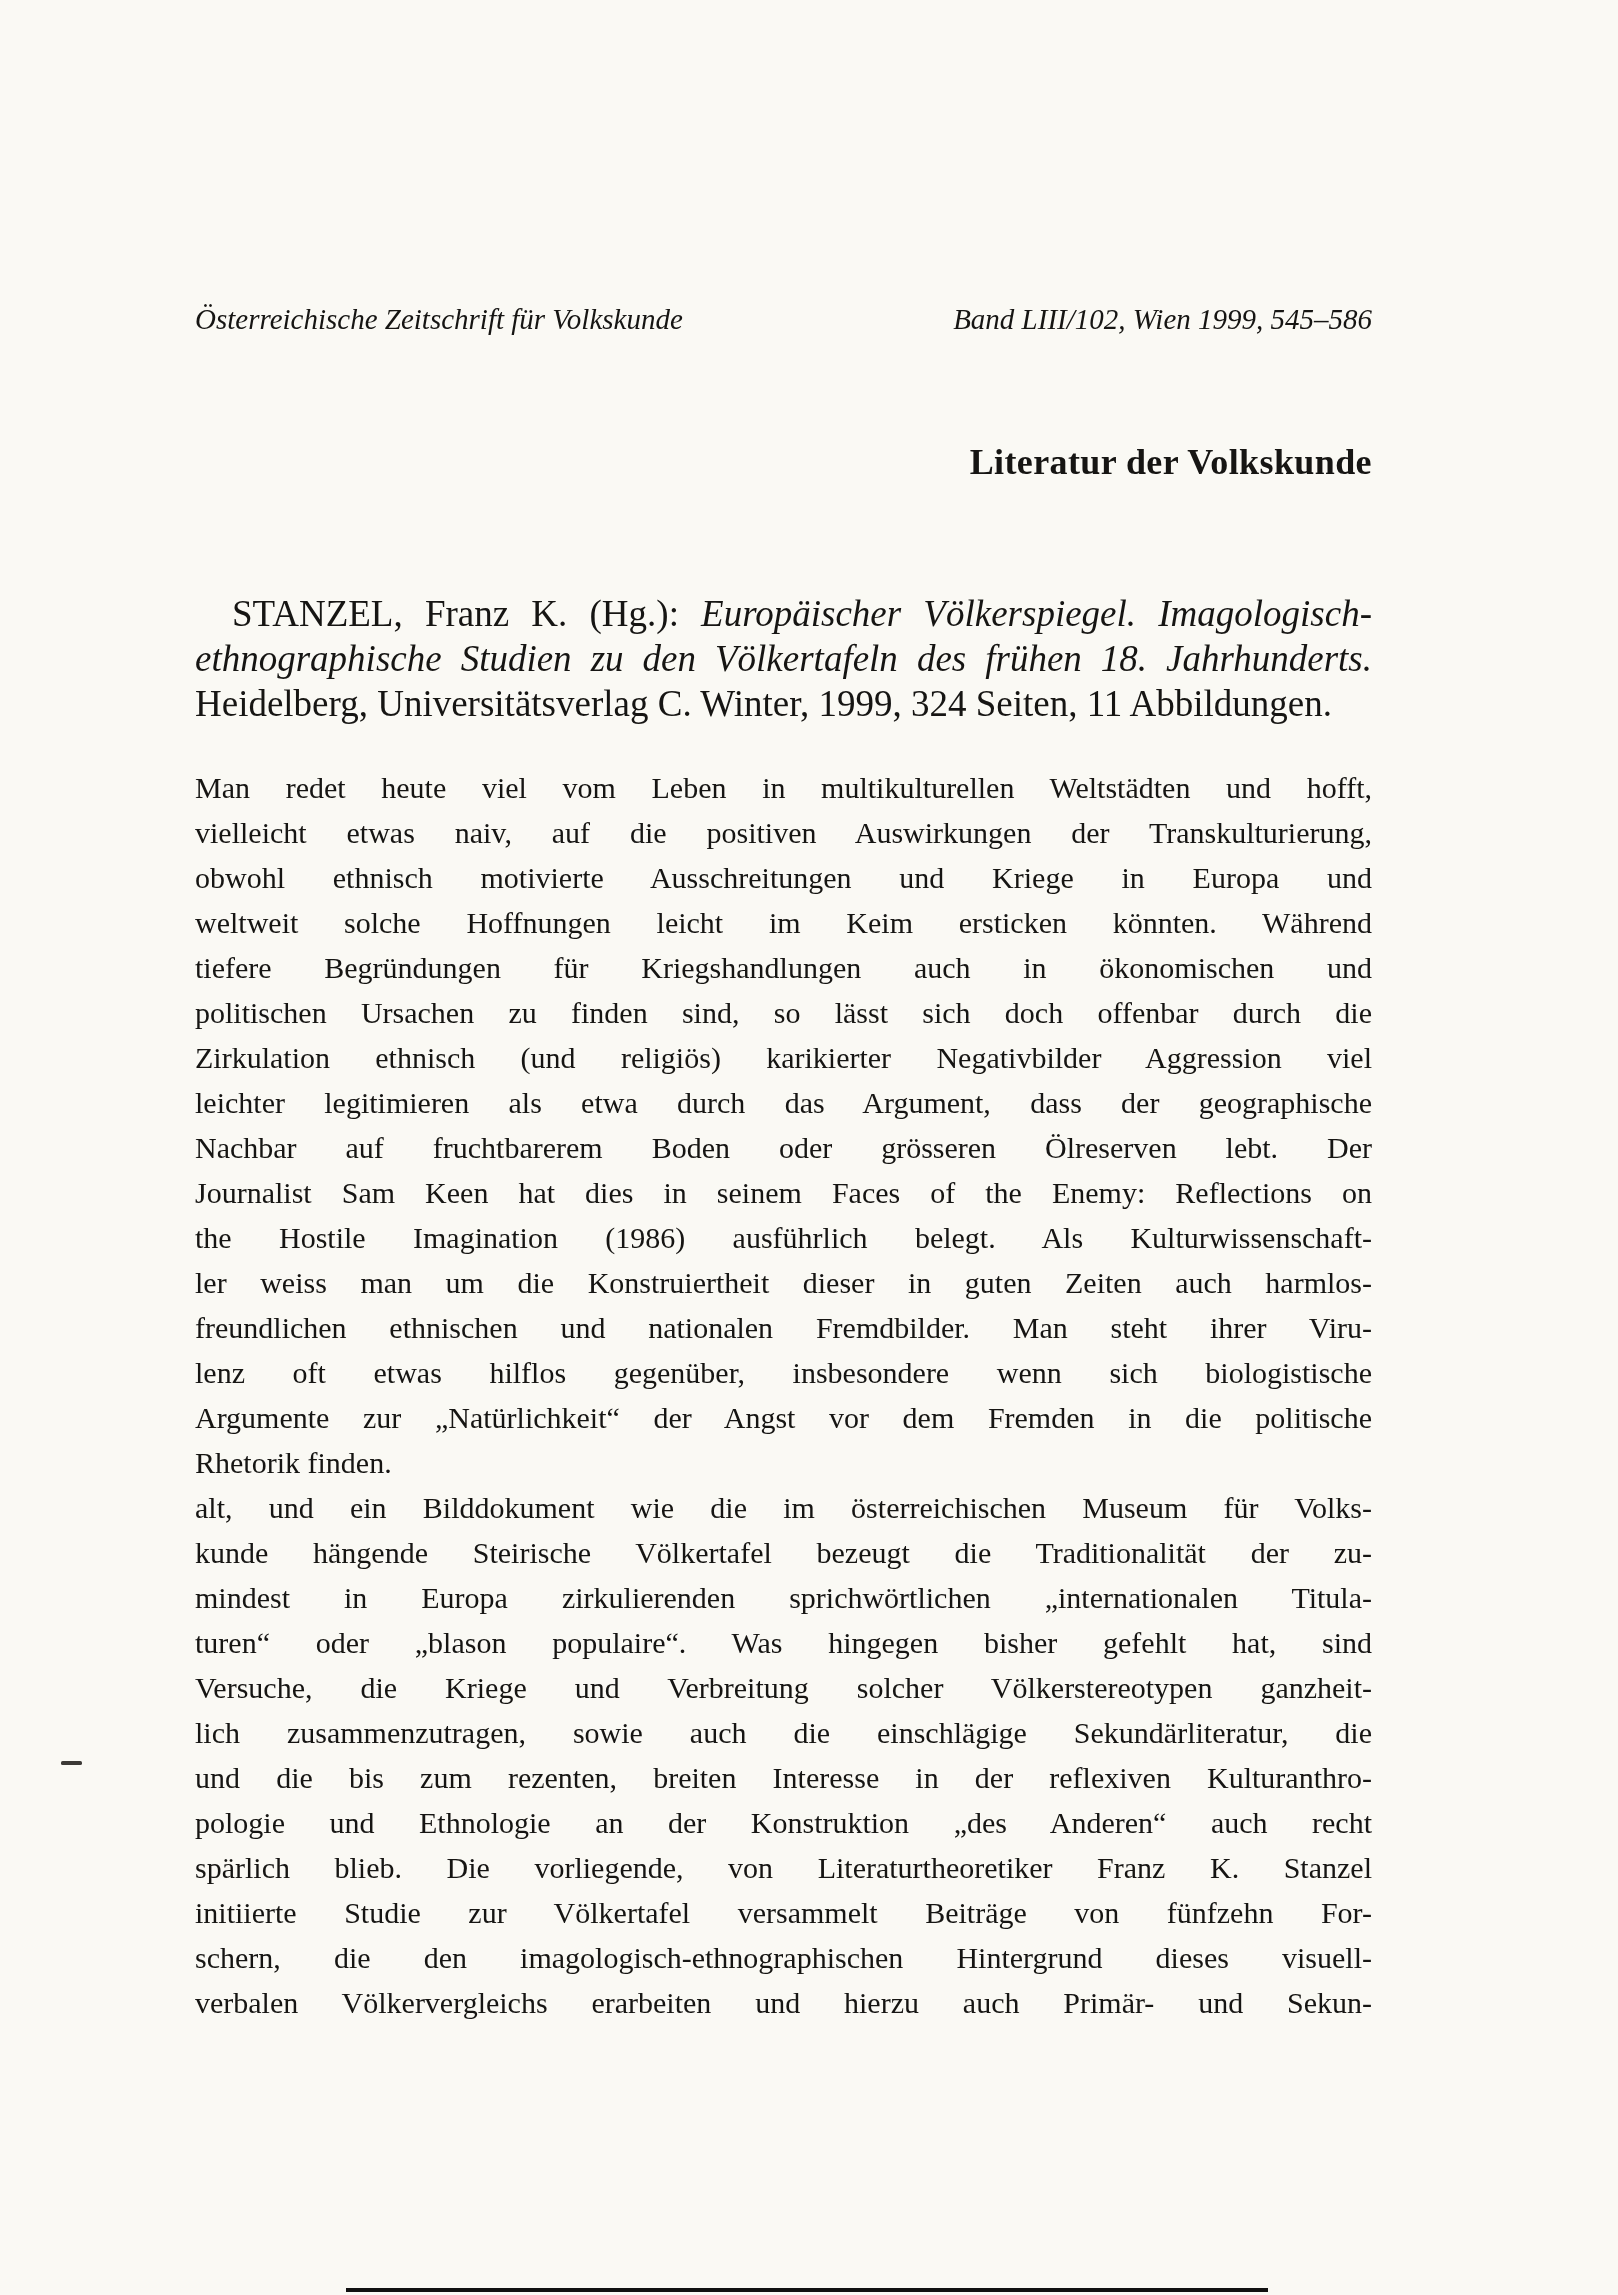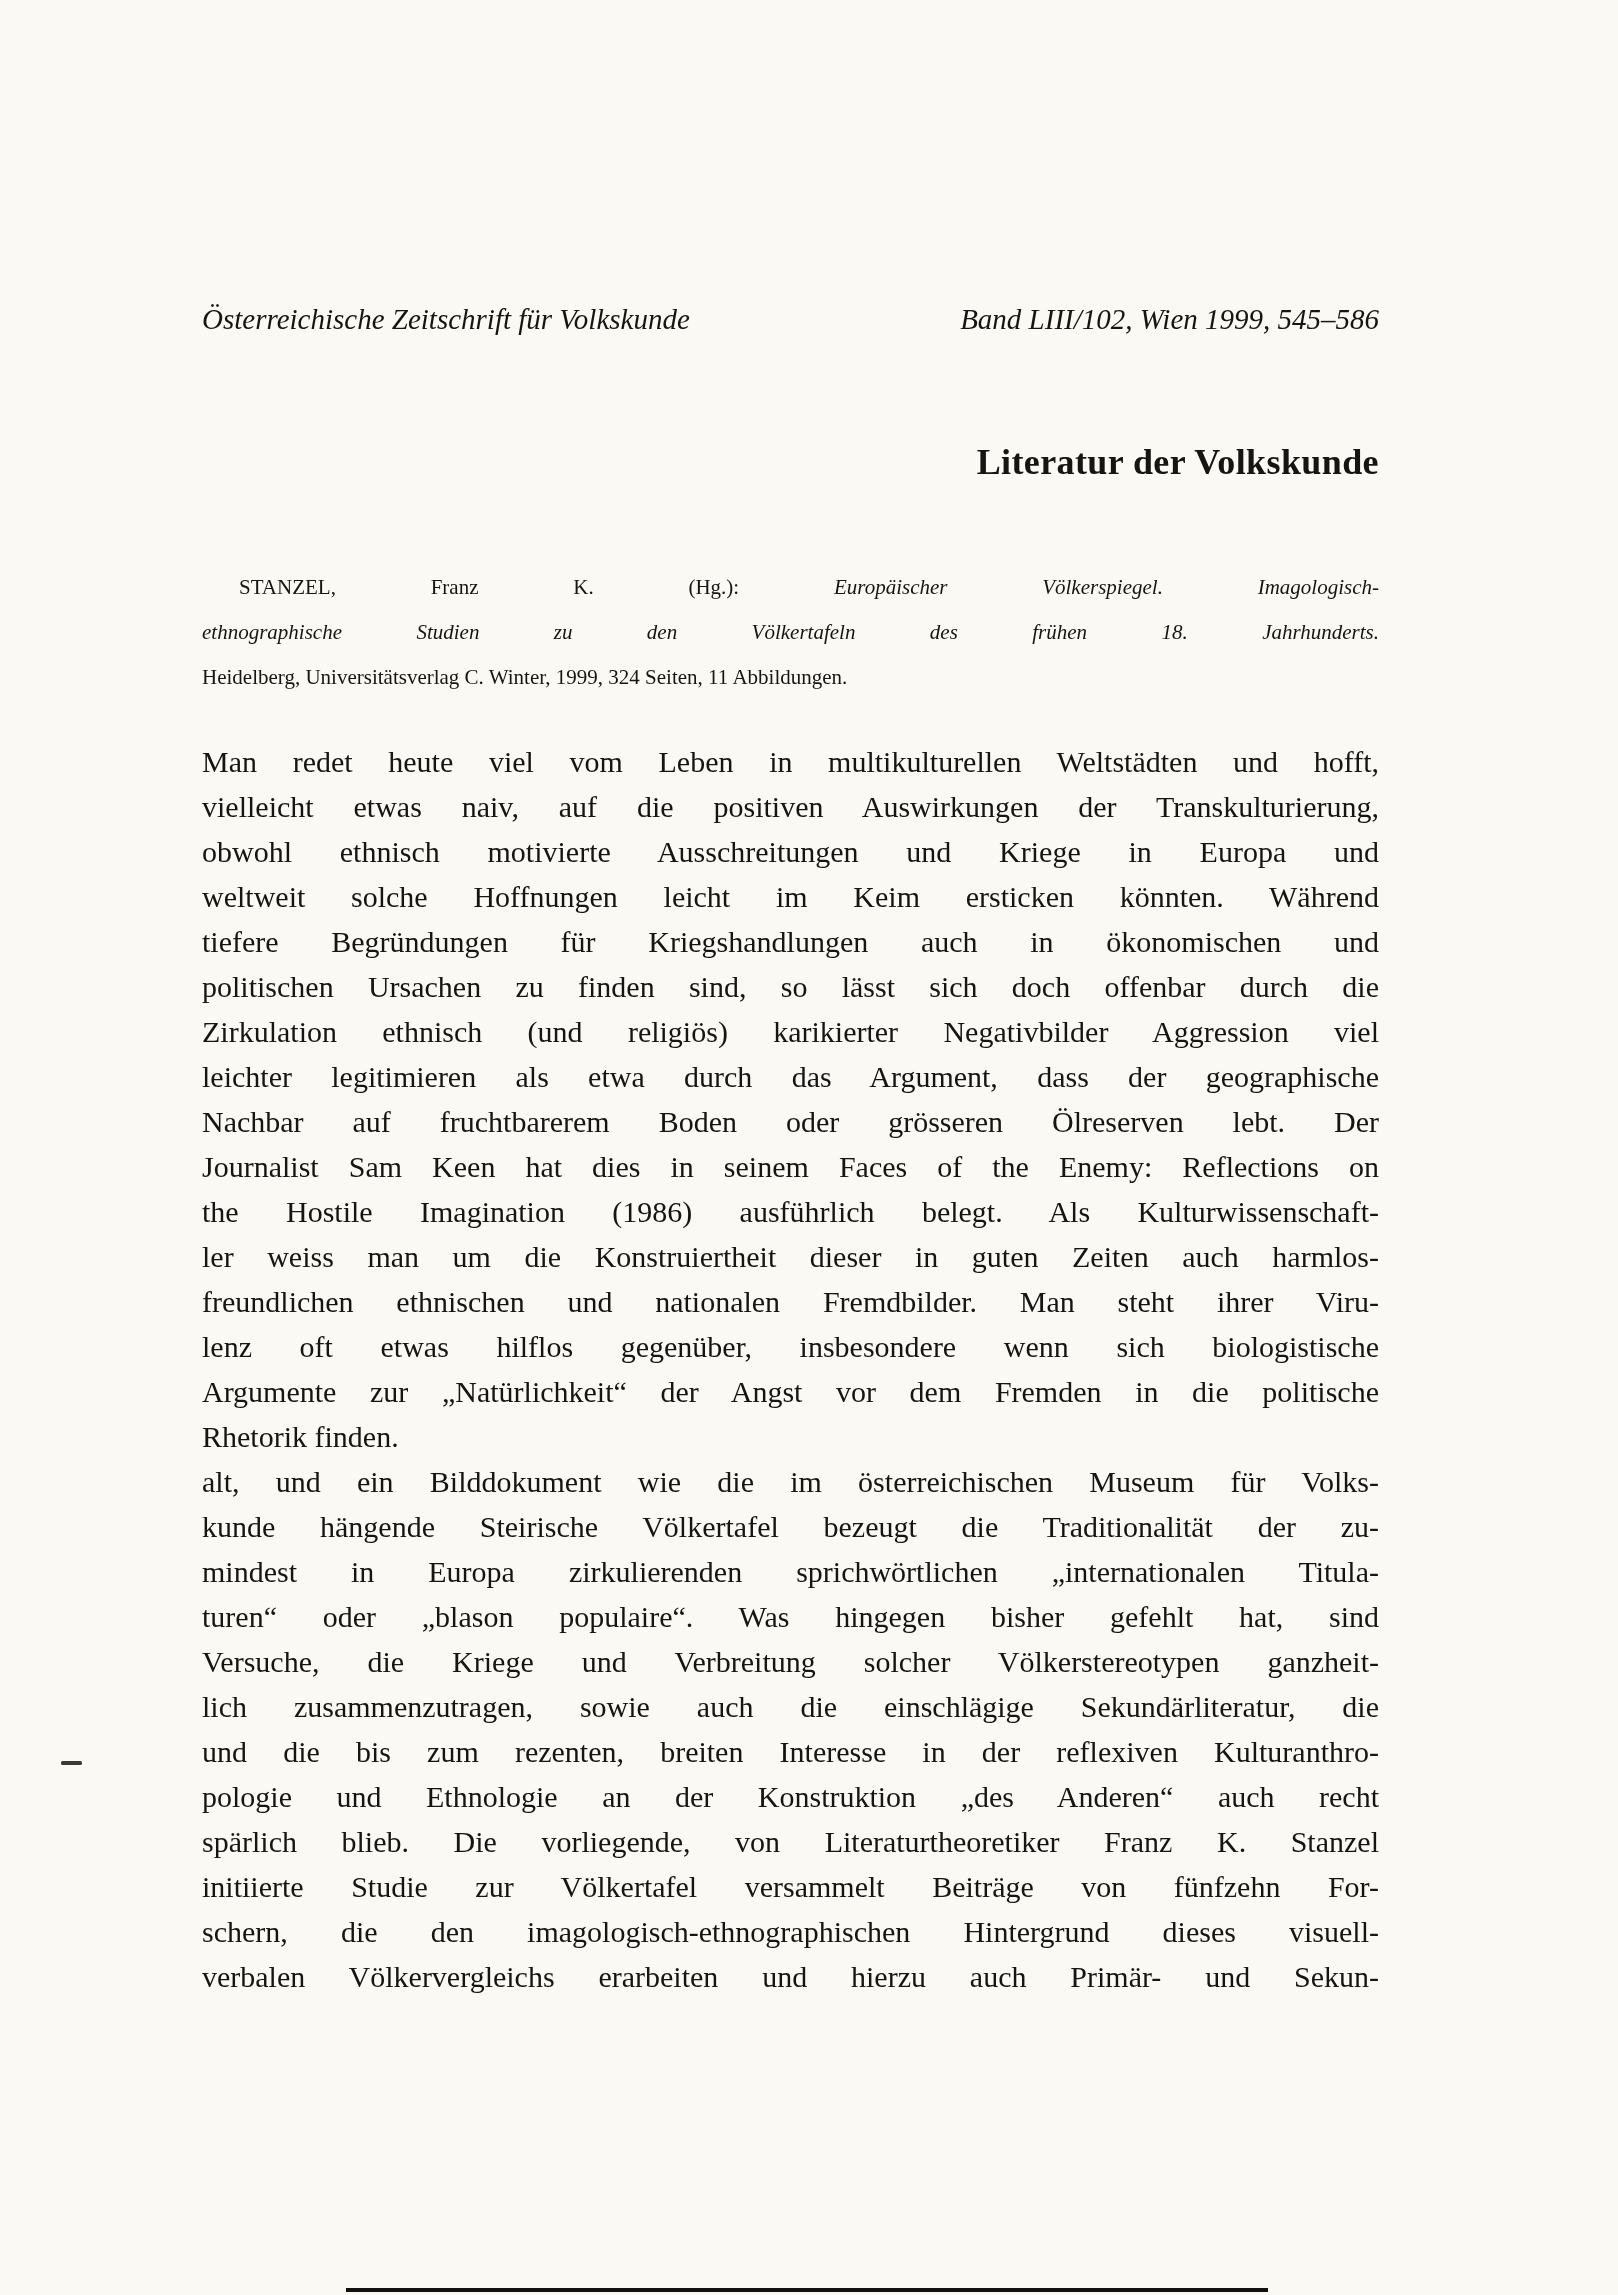--- a/index.html
+++ b/index.html
@@ -12,43 +12,43 @@
     color: var(--fg, #161513);
     overflow: hidden;
   }
   .page {
     position: absolute;
     inset: 0;
     background: var(--bg, #faf9f4);
   }
   .content {
     position: absolute;
-    left: 202px;
+    left: 195px;
     top: 301px;
     width: 1177px;
   }
   .header {
     display: flex;
     justify-content: space-between;
     align-items: baseline;
     font-style: italic;
     font-size: 29px;
     line-height: 37px;
   }
   .title {
     text-align: right;
     font-weight: bold;
     font-size: 36px;
     line-height: 45px;
     margin: 102px 0 0 0;
     letter-spacing: 0.4px;
   }
   .citation {
-    margin-top: 80px;
-    font-size: 21px;
+    margin-top: 106px;
+    font-size: 37px;
     line-height: 45px;
   }
   .body {
     margin-top: 39px;
     font-size: 30px;
     line-height: 45px;
   }
   .para { margin: 0; }
   .line { text-align: left; }
   .line.j { text-align: justify; text-align-last: justify; }

